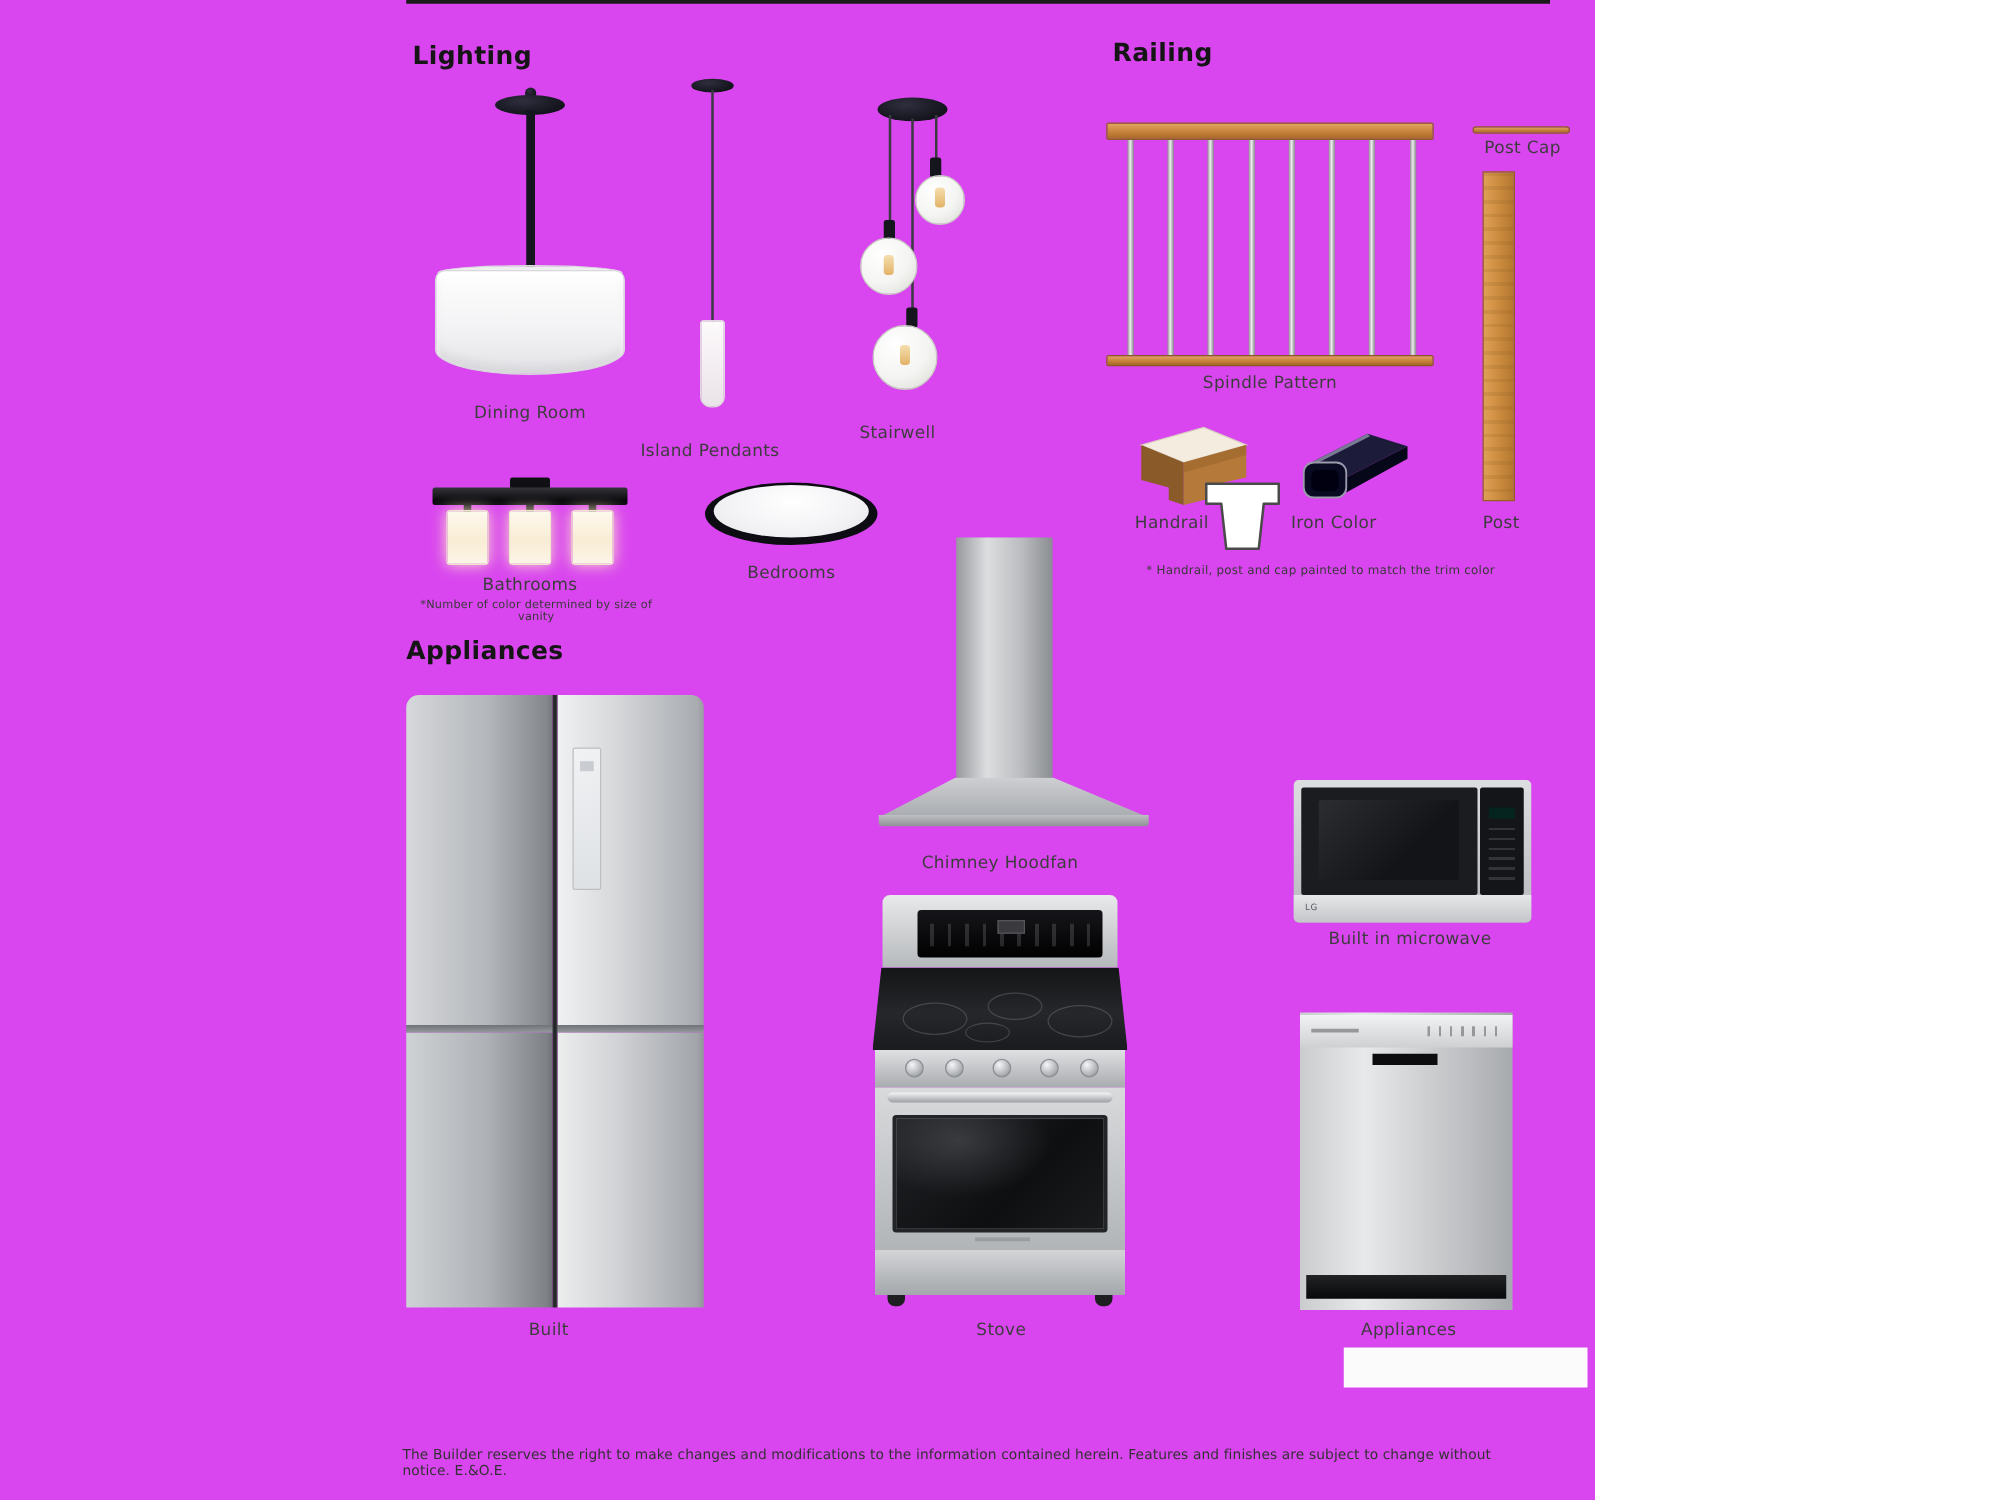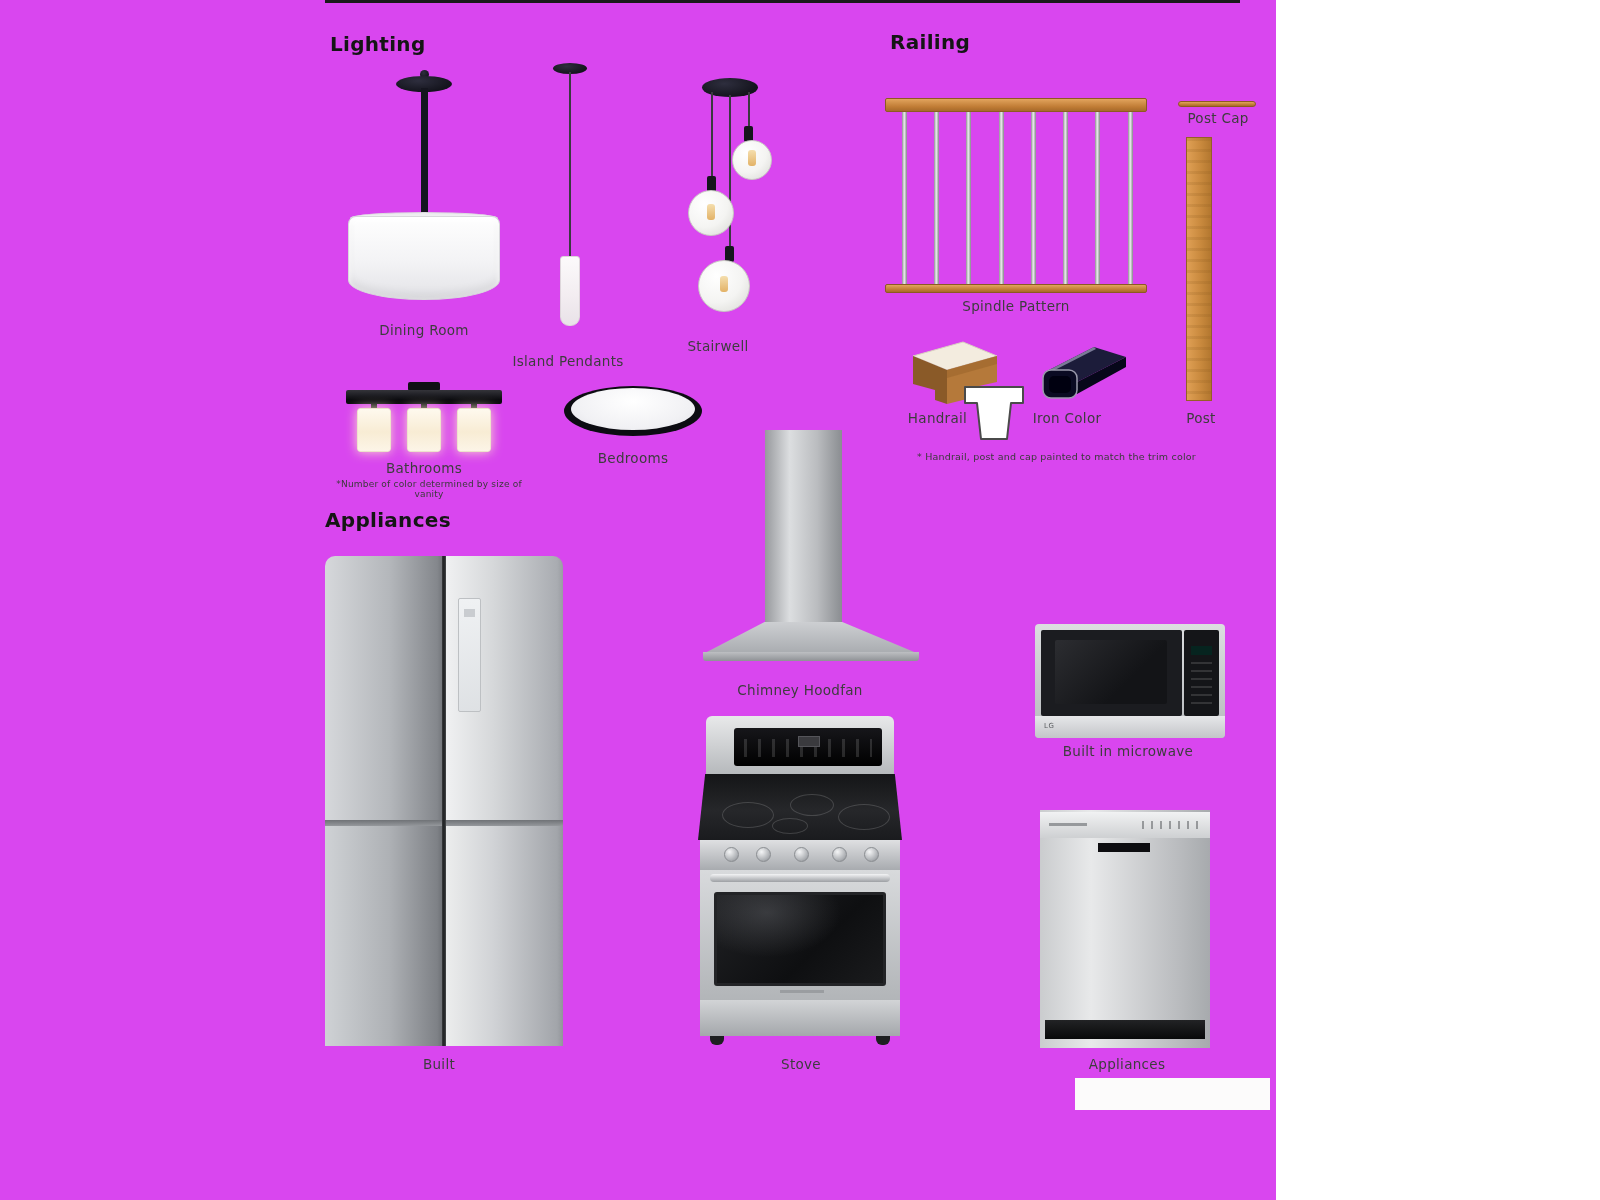--- a/index.html
+++ b/index.html
@@ -346,14 +346,15 @@
       <div class="dw-brand"></div>
       <div class="dw-ticks"></div>
     </div>
     <div class="dw-handle"></div>
     <div class="dw-kick"></div>
   </div>
   <div class="caption" style="left:1057px; top:1056px; width:140px;">Appliances</div>
 
   <div class="abs watermark"></div>
 
+  <div class="footer-text">The Builder reserves the right to make changes and modifications to the information contained herein. Features and finishes are subject to change without notice.  E.&amp;O.E.</div>
 
 </div>
 
 </body></html>

